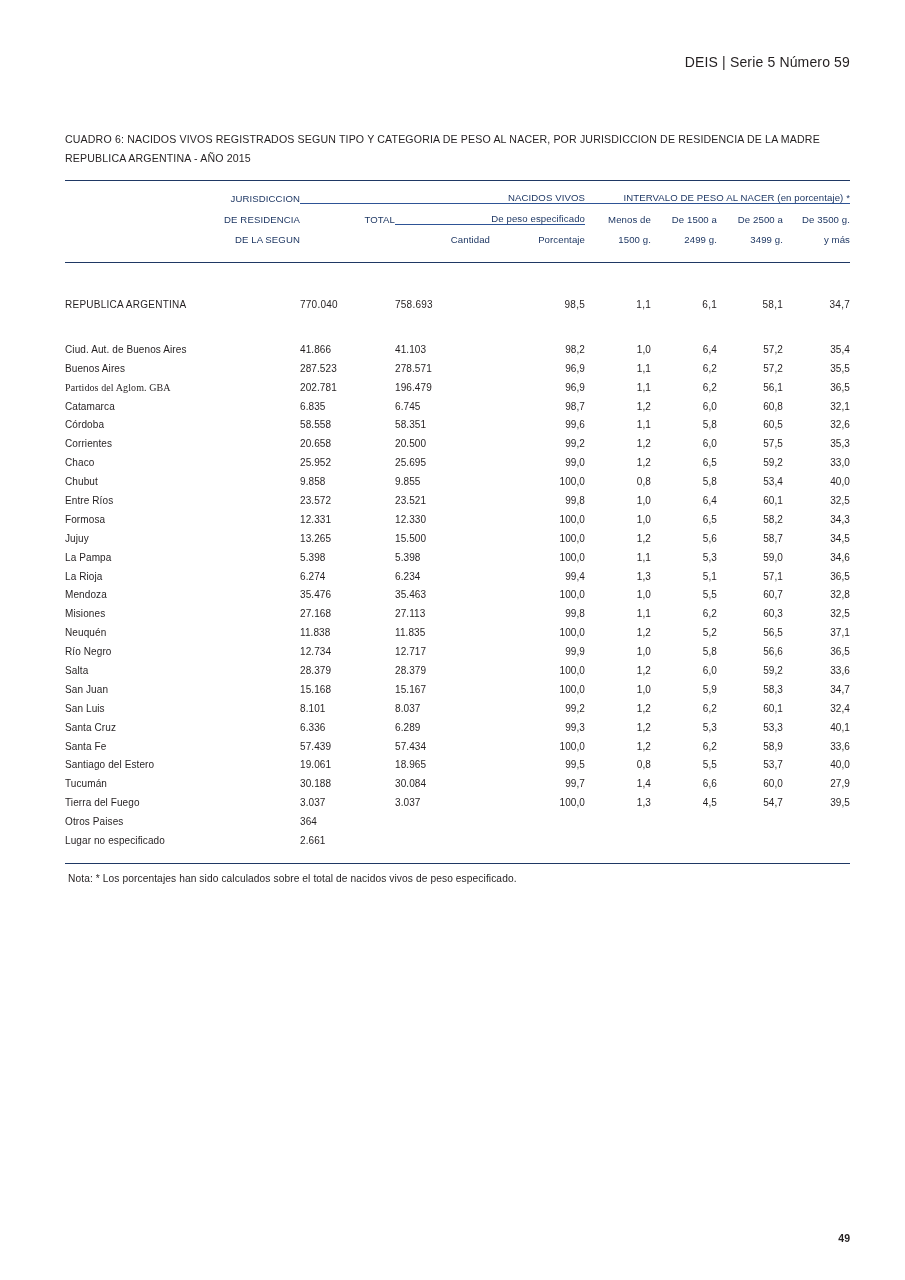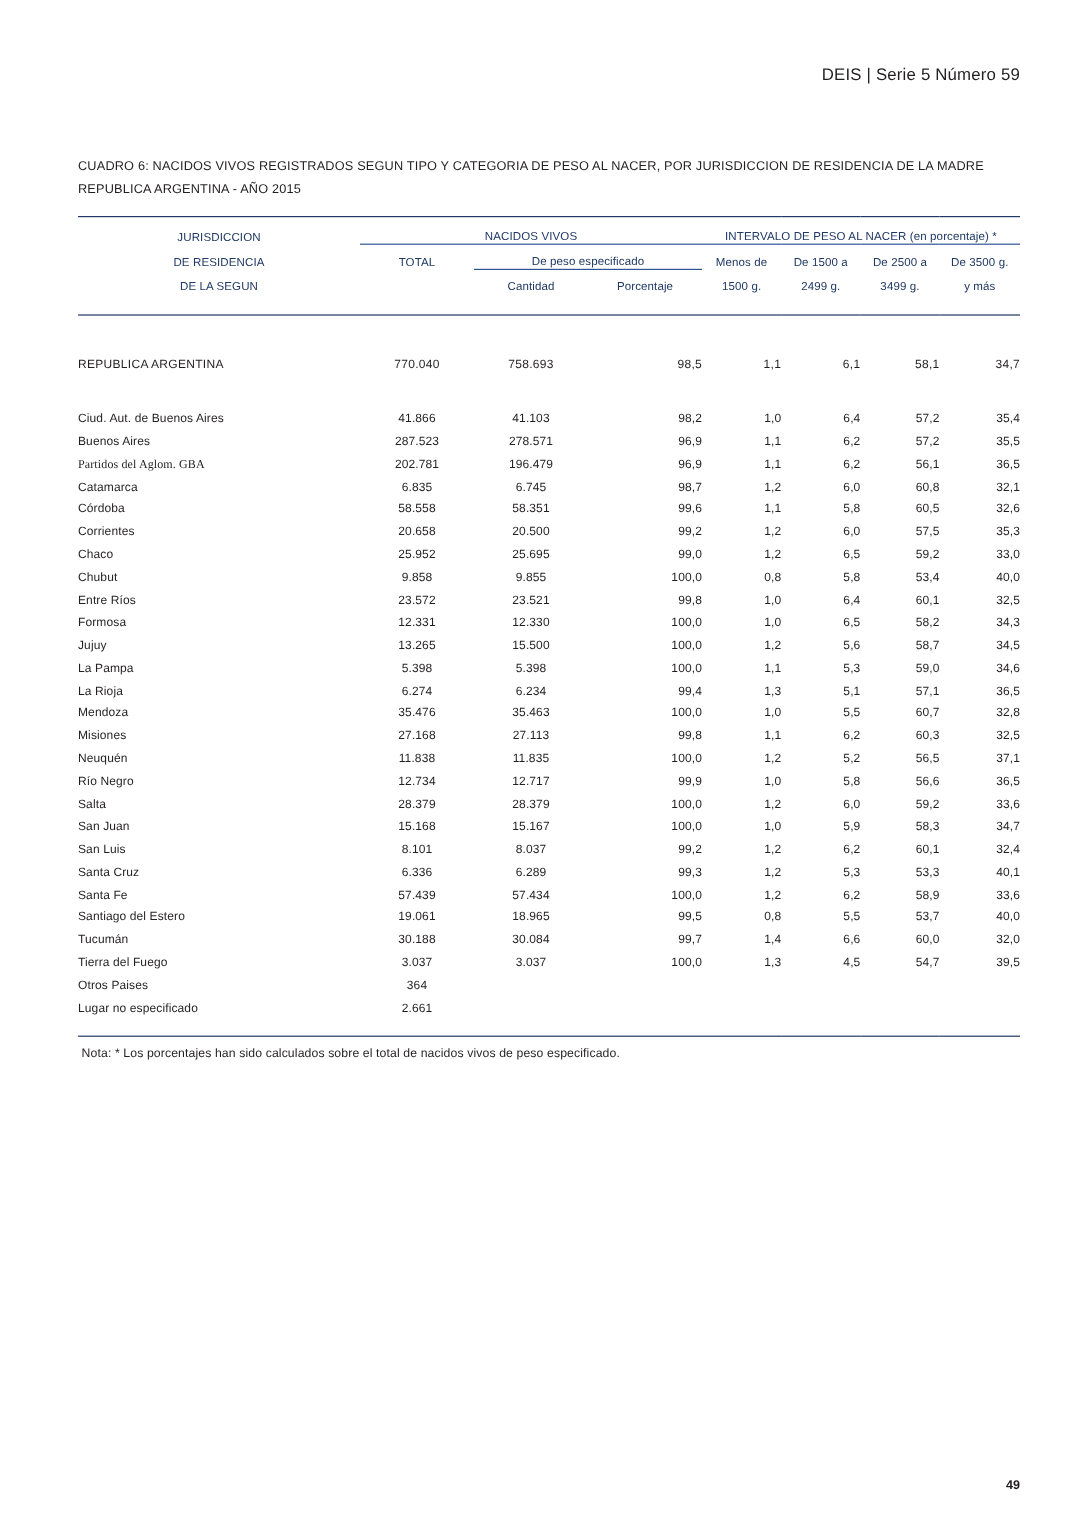--- a/index.html
+++ b/index.html
@@ -95,42 +95,42 @@
     font-size: 0;
     line-height: 0;
   }
 
   .hdr {
     color: #1f3864;
     font-size: 9.6px;
     letter-spacing: 0.1px;
     white-space: nowrap;
   }
-  .hdr.center { text-align: center; }
+  .hdr.center { text-align: right; }
 
   .hrow1 td { height: 22px; vertical-align: bottom; padding-bottom: 2px; }
   .hrow2 td { height: 20px; vertical-align: bottom; padding-bottom: 2px; }
   .hrow3 td { height: 20px; vertical-align: bottom; padding-bottom: 3px; }
 
   .ul-thin {
     border-bottom: 1.1px solid #2e5496;
   }
 
   
   .gap-row td { height: 26px; font-size: 0; line-height: 0; }
   .gap-small td { height: 17px; font-size: 0; line-height: 0; }
 
   tr.drow td {
     height: 18.9px;
     font-size: 10px;
     color: #231f20;
     letter-spacing: 0.1px;
   }
   td.name  { text-align: left; white-space: nowrap; }
-  td.num   { text-align: center; padding-right: 6px; white-space: nowrap; }
+  td.num   { text-align: left; padding-right: 6px; white-space: nowrap; }
   td.pct   { text-align: right; padding-right: 11px; white-space: nowrap; }
 
   tr.total-row td {
     font-weight: normal;
     height: 21px;
     letter-spacing: 0.25px;
   }
   td.indent { padding-left: 7px; font-family: Liberation Serif, serif; }
 
   
@@ -472,21 +472,21 @@
             <td class="pct">40,0</td>
           </tr>
           <tr class="drow">
             <td class="name">Tucumán</td>
             <td class="num">30.188</td>
             <td class="num">30.084</td>
             <td class="pct">99,7</td>
             <td class="pct">1,4</td>
             <td class="pct">6,6</td>
             <td class="pct">60,0</td>
-            <td class="pct">32,0</td>
+            <td class="pct">27,9</td>
           </tr>
           <tr class="drow">
             <td class="name">Tierra del Fuego</td>
             <td class="num">3.037</td>
             <td class="num">3.037</td>
             <td class="pct">100,0</td>
             <td class="pct">1,3</td>
             <td class="pct">4,5</td>
             <td class="pct">54,7</td>
             <td class="pct">39,5</td>

